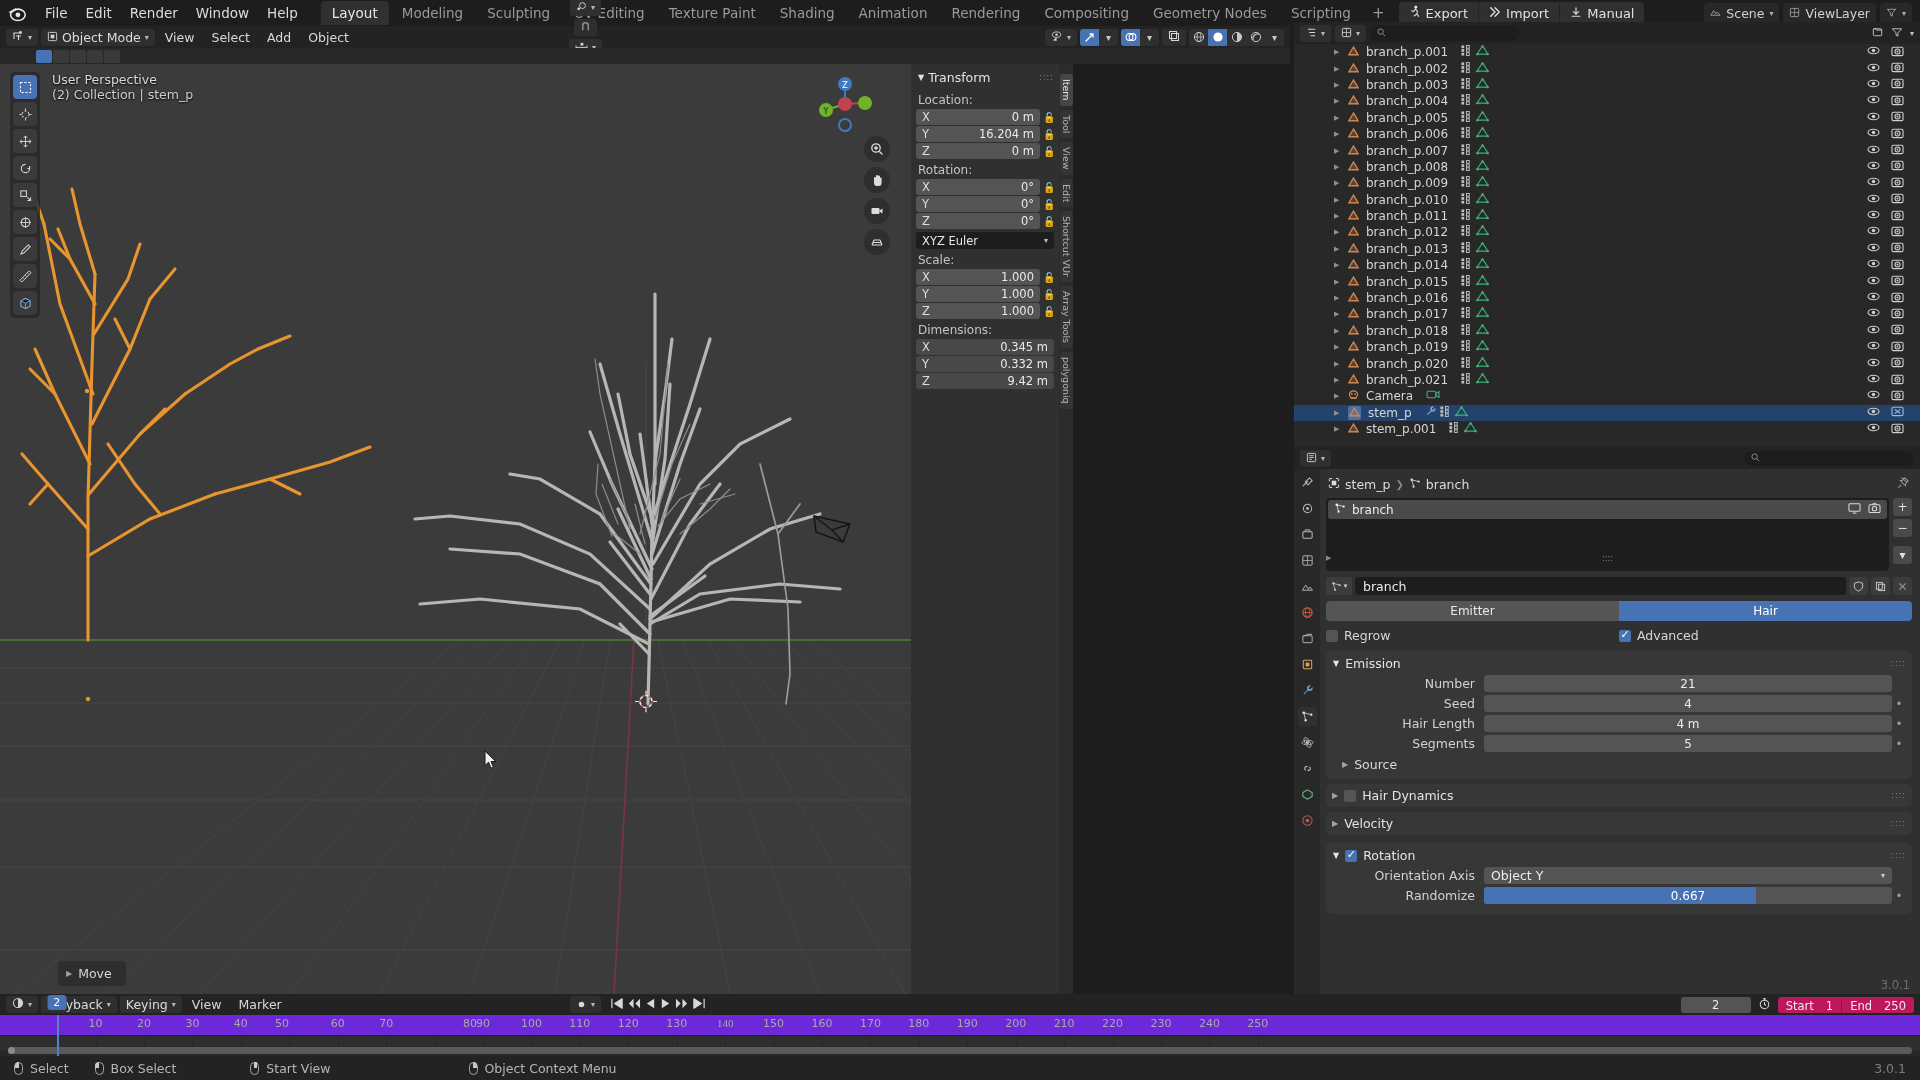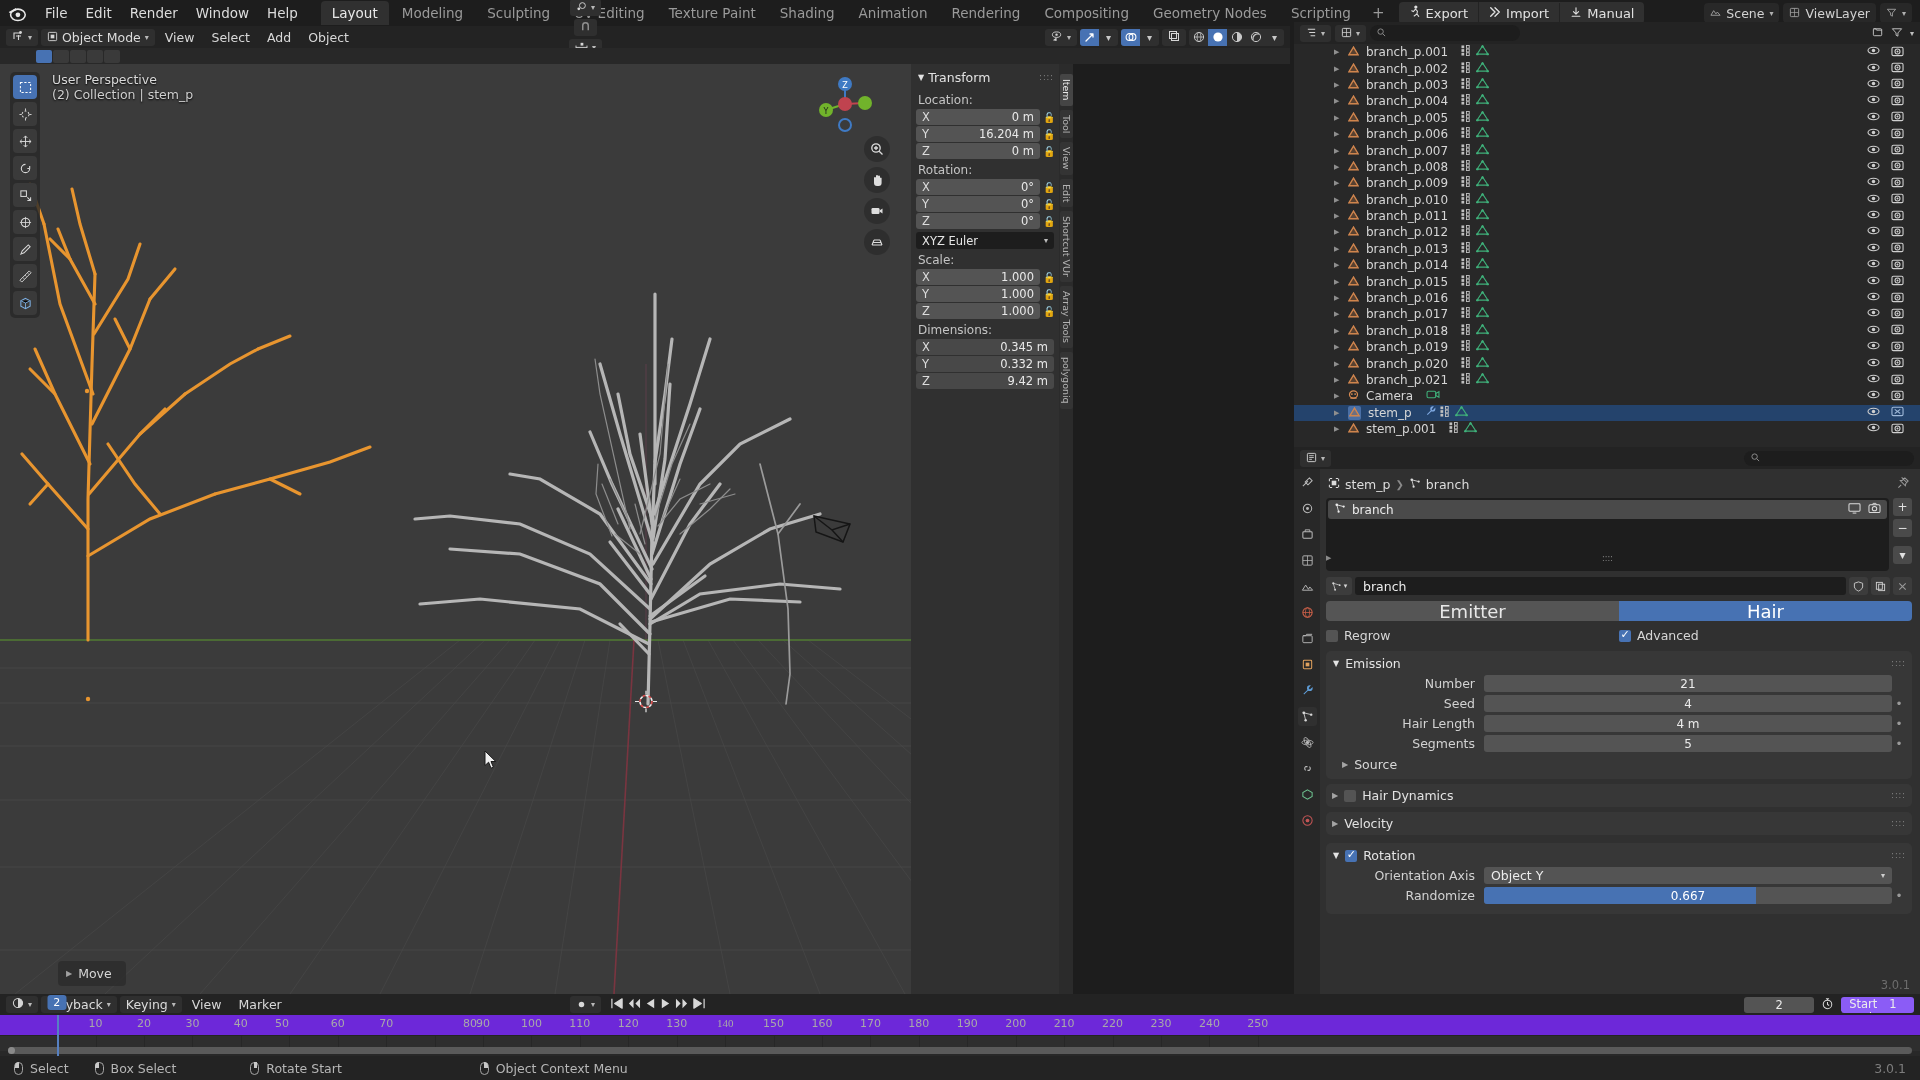--- a/index.html
+++ b/index.html
@@ -102,21 +102,21 @@
   .ps-item{height:19px;background:#4a4a4a;border-radius:3px;display:flex;align-items:center;padding:0 6px;gap:6px;font-size:12px;color:#ececec;}
   .ps-item .right{margin-left:auto;display:flex;gap:7px;color:#dcdcdc;}
   .ps-foot{display:flex;align-items:center;justify-content:center;height:14px;margin-top:32px;color:#8a8a8a;font-size:8px;}
   .ps-side{display:flex;flex-direction:column;gap:3px;width:19px;}
   .ps-sbtn{height:18px;background:#4a4a4a;border-radius:3px;display:flex;align-items:center;justify-content:center;font-size:12px;color:#e0e0e0;}
   .psname{display:flex;align-items:center;gap:3px;margin-top:6px;}
   .psname .idsel{width:26px;height:18px;background:#3c3c3c;border-radius:3px;display:flex;align-items:center;justify-content:center;gap:2px;font-size:10px;color:#d5d5d5;}
   .psname .nmfld{flex:1;height:18px;background:#1d1d1d;border-radius:3px;display:flex;align-items:center;padding:0 8px;font-size:12.5px;color:#ececec;}
   .psname .ibtn{width:19px;height:18px;background:#3c3c3c;border-radius:3px;display:flex;align-items:center;justify-content:center;font-size:11px;color:#cfcfcf;}
   .seg2{display:flex;margin-top:6px;border-radius:4px;overflow:hidden;height:20px;}
-  .seg2 div{flex:1;display:flex;align-items:center;justify-content:center;font-size:18px;background:#555;color:#e8e8e8;}
+  .seg2 div{flex:1;display:flex;align-items:center;justify-content:center;font-size:12px;background:#555;color:#e8e8e8;}
   .seg2 div.on{background:#4772b3;color:#fff;}
   .chkrow{display:flex;align-items:center;margin-top:7px;font-size:12.5px;color:#d6d6d6;}
   .chkrow .c1{width:50%;display:flex;align-items:center;gap:6px;}
   .cbox{width:12px;height:12px;border-radius:2px;background:#545454;}
   .cbox.on{background:#4772b3;position:relative;}
   .cbox.on:after{content:"✓";position:absolute;left:1.5px;top:-2px;font-size:11px;color:#fff;}
   .panel{margin-top:8px;background:#373737;border-radius:5px;padding:4px 6px 7px;}
   .panel-hd{display:flex;align-items:center;gap:6px;font-size:12.5px;color:#e4e4e4;padding:1px 0 4px 1px;}
   .panel-hd .grip{margin-left:auto;color:#878787;font-size:8px;letter-spacing:1px;}
   .prow{display:flex;align-items:center;margin-bottom:3px;}
@@ -130,21 +130,21 @@
   .slider .fill{position:absolute;left:0;top:0;bottom:0;background:#4772b3;}
   .slider span{position:relative;font-size:12px;color:#fff;}
   .pdrop{flex:1;height:17px;background:#545454;border-radius:3px;display:flex;align-items:center;justify-content:space-between;padding:0 7px;font-size:12.5px;color:#ececec;}
   .ver{position:absolute;right:10px;bottom:2px;font-size:11.5px;color:#6d6d6d;}
 
   
   .timeline{position:absolute;left:0;top:994px;width:1920px;height:62px;background:#282828;}
   .tl-hdr{height:21px;background:#232323;display:flex;align-items:center;padding:0 6px;gap:3px;}
   .tl-right{margin-left:auto;display:flex;align-items:center;gap:4px;}
   .tl-num{width:70px;height:16px;background:#545454;border-radius:3px;display:flex;align-items:center;justify-content:center;font-size:11.5px;color:#ececec;}
-  .tl-se{display:flex;align-items:flex-start;background:#8b5cf6;border-radius:3px;height:16px;overflow:hidden;flex-direction:column;}
+  .tl-se{display:flex;align-items:flex-end;background:#be185d;border-radius:3px;height:16px;overflow:hidden;}
   .tl-se div{display:flex;align-items:center;padding:0 8px;font-size:11.5px;color:#ececec;gap:12px;}
   .tl-ruler{position:relative;height:20px;background:#6d28d9;}
   .tl-tick{position:absolute;top:2px;font-size:11px;color:#a9a9a9;transform:translateX(-50%);}
   .tl-track{position:relative;height:16px;background:#2e2e2e;border-top:1px solid #242424;}
   .tl-track .gl{position:absolute;top:0;bottom:0;width:1px;background:#272727;}
   .playhead{position:absolute;top:0;width:2px;background:#5680c2;}
   .ph-badge{position:absolute;top:1px;transform:translateX(-50%);background:#4772b3;color:#fff;font-size:11px;border-radius:3px;padding:1px 6px;}
   .scrollbar{position:absolute;left:8px;right:8px;bottom:2px;height:7px;background:#5a5a5a;border-radius:4px;}
   .sb-knob{position:absolute;left:0;width:7px;height:7px;border-radius:50%;background:#8a8a8a;}
 
@@ -2069,21 +2069,21 @@
     <div class="st-item">
       <span class="mouse l"></span>
       <span>Select</span>
     </div>
     <div class="st-item">
       <span class="mouse l"></span>
       <span>Box Select</span>
     </div>
     <div class="st-item" style="margin-left:48px">
       <span class="mouse m"></span>
-      <span>Rotate Start</span>
+      <span>Start View</span>
     </div>
     <div class="st-item" style="margin-left:112px">
       <span class="mouse r"></span>
       <span>Object Context Menu</span>
     </div>
     <div class="st-ver">3.0.1</div>
   </div>
 
 </div>
 

